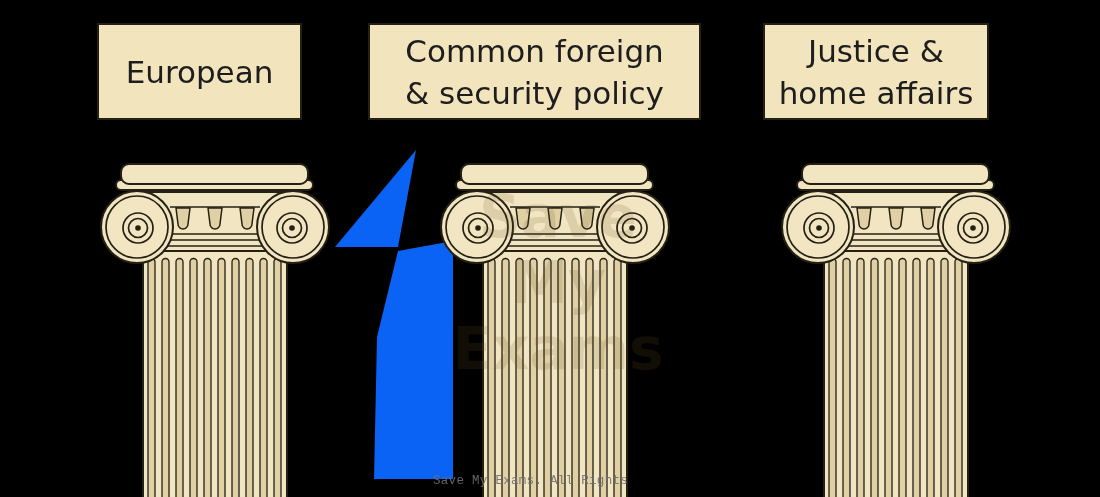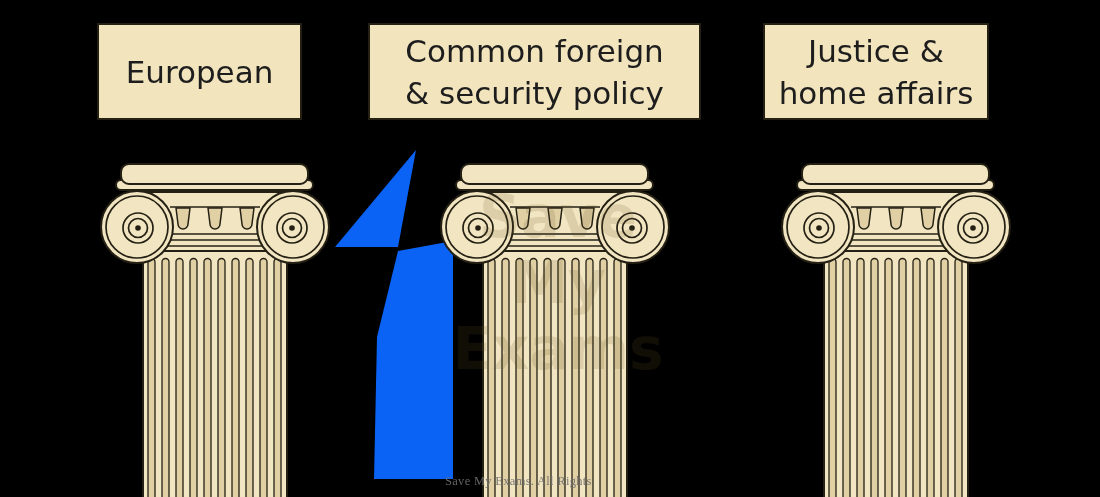--- a/index.html
+++ b/index.html
@@ -39,21 +39,21 @@
   #label-2{left:368px;width:333px;}
   #label-3{left:763px;width:226px;}
   .ghost-watermark{
     position:absolute;left:438px;top:176px;width:240px;
     font-size:58px;line-height:66px;font-weight:bold;text-align:center;
     color:rgba(105,85,35,0.16);pointer-events:none;margin-top:8px;
   }
   .footer-watermark{
     position:absolute;left:433px;top:474px;
     font-size:12.5px;letter-spacing:0.3px;color:var(--watermark);
-    opacity:0.9;pointer-events:none;font-family:Liberation Serif, serif;margin-left:12px;
+    opacity:0.9;pointer-events:none;font-family:Liberation Mono, monospace;
   }
 </style>
 </head>
 <body>
 
 <div class="stage">
 
   <svg class="art" width="1100" height="497" viewBox="0 0 1100 497">
     <defs>
       <g id="ionic-column">

